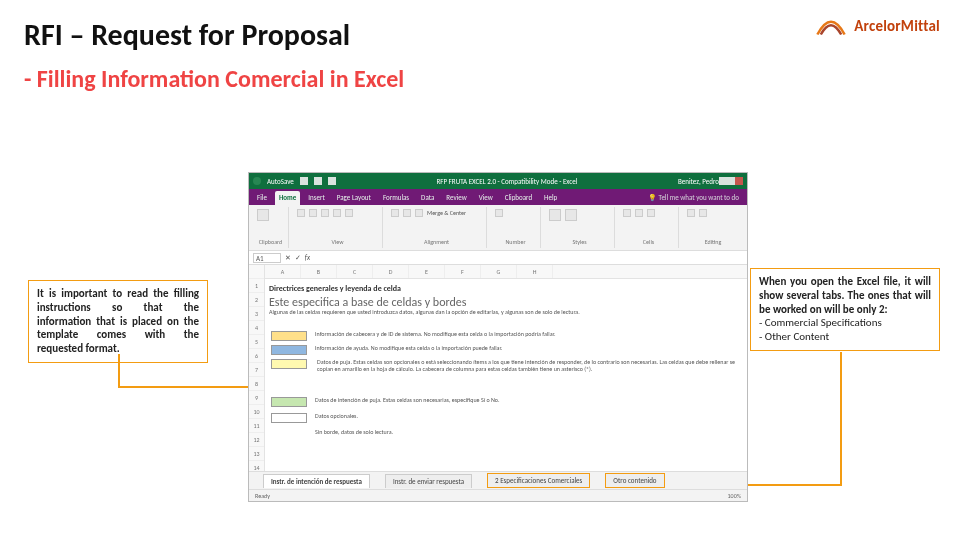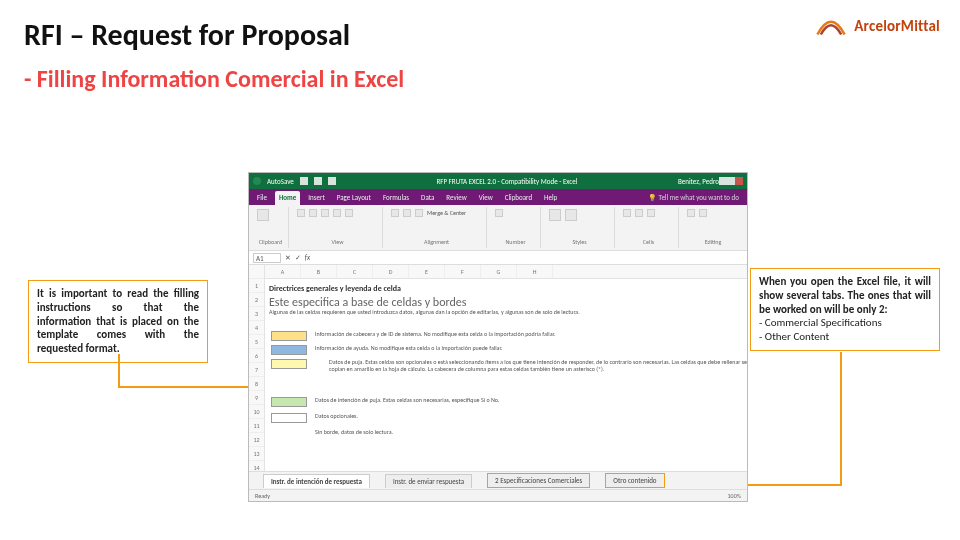--- a/index.html
+++ b/index.html
@@ -278,21 +278,21 @@
           <div>E</div>
           <div>F</div>
         <div>G</div>
           <div>H</div>
       </div>
       <div class="doc-title">Directrices generales y leyenda de celda</div>
       <div class="doc-sub">Este especifica a base de celdas y bordes</div>
       <div class="doc-para" style="top:44px;">Algunas de las celdas requieren que usted introduzca datos, algunas dan la opción de editarlas, y algunas son de solo de lectura.</div>
       <div class="doc-para" style="top:66px; left:50px;">Información de cabecera y de ID de sistema. No modifique esta celda o la importación podría fallar.</div>
       <div class="doc-para" style="top:80px; left:50px;">Información de ayuda. No modifique esta celda o la importación puede fallar.</div>
-      <div class="doc-para" style="top:94px; left:64px;">Datos de puja. Estas celdas son opcionales o está seleccionando ítems a los que tiene intención de responder, de lo contrario son necesarias. Las celdas que debe rellenar se copian en amarillo en la hoja de cálculo. La cabecera de columna para estas celdas también tiene un asterisco (*).</div>
+      <div class="doc-para" style="top:94px; left:52px;">Datos de puja. Estas celdas son opcionales o está seleccionando ítems a los que tiene intención de responder, de lo contrario son necesarias. Las celdas que debe rellenar se copian en amarillo en la hoja de cálculo. La cabecera de columna para estas celdas también tiene un asterisco (*).</div>
       <div class="doc-para" style="top:132px; left:50px;">Datos de intención de puja. Estas celdas son necesarias, especifique Sí o No.</div>
       <div class="doc-para" style="top:148px; left:50px;">Datos opcionales.</div>
       <div class="doc-para" style="top:164px; left:50px;">Sin borde, datos de solo lectura.</div>
 
       <div class="swatch" style="left:6px; top:66px; background:#ffe08a;"></div>
       <div class="swatch" style="left:6px; top:80px; background:#8fb7e0;"></div>
       <div class="swatch" style="left:6px; top:94px; background:#fff9b0;"></div>
       <div class="swatch" style="left:6px; top:132px; background:#c6e7b0;"></div>
       <div class="swatch" style="left:6px; top:148px; background:#fff;"></div>
     </div>

